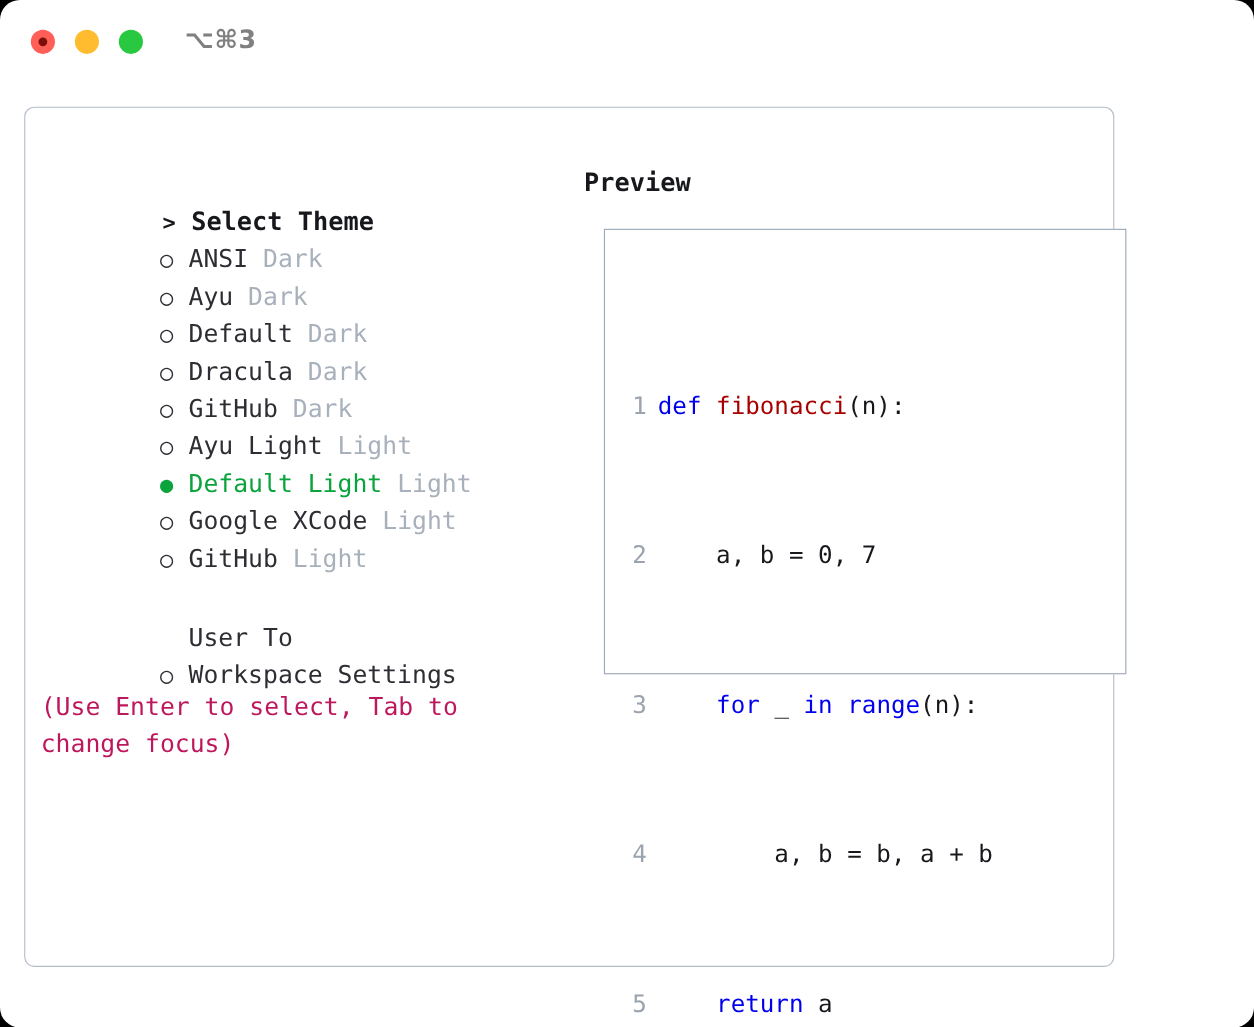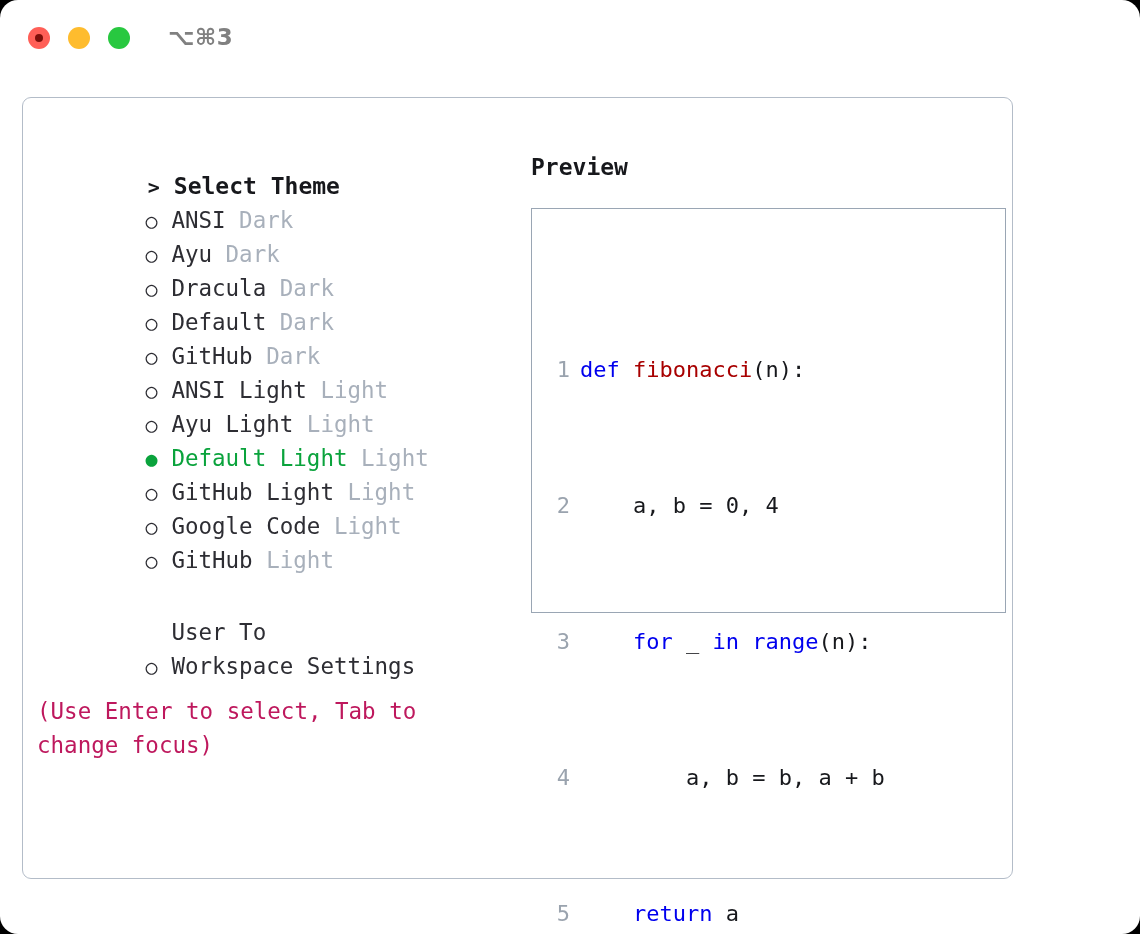--- a/index.html
+++ b/index.html
@@ -78,21 +78,21 @@
   
   .left-col {
     position: absolute;
     left: 14px;
     top: 52px;
     width: 440px;
   }
 
   .row {
     height: 34px;
-    line-height: 24px;
+    line-height: 35px;
     font-size: 22.5px;
     white-space: pre;
     color: #2d2d33;
   }
   .row .marker {
     display: inline-block;
     width: 26px;
     font-size: 20px;
     color: #2d2d33;
   }
@@ -137,20 +137,21 @@
     line-height: 34px;
   }
   .preview-box {
     margin-top: 24px;
     width: 475px;
     height: 405px;
     border: 1.6px solid #9aa6b4;
     box-sizing: border-box;
     background: #ffffff;
     position: relative;
+    margin-left: 18px;
   }
   .code {
     position: absolute;
     left: 12px;
     top: 42px;
     font-size: 22px;
     line-height: 34px;
     white-space: pre;
   }
   .ln {
@@ -184,42 +185,36 @@
         <span class="marker">&gt;</span><span>Select Theme</span>
       </div>
 
       <div class="row">
         <span class="marker">○</span><span>ANSI</span><span class="tag"> <span>Dark</span></span>
       </div>
       <div class="row">
         <span class="marker">○</span><span>Ayu</span><span class="tag"> <span>Dark</span></span>
       </div>
       <div class="row">
+        <span class="marker">○</span><span>Default</span><span class="tag"> <span>Dark</span></span>
+      </div>
+      <div class="row">
         <span class="marker">○</span><span>Dracula</span><span class="tag"> <span>Dark</span></span>
       </div>
       <div class="row">
-        <span class="marker">○</span><span>Default</span><span class="tag"> <span>Dark</span></span>
-      </div>
-      <div class="row">
         <span class="marker">○</span><span>GitHub</span><span class="tag"> <span>Dark</span></span>
-      </div>
-      <div class="row">
-        <span class="marker">○</span><span>ANSI Light</span><span class="tag"> <span>Light</span></span>
       </div>
       <div class="row">
         <span class="marker">○</span><span>Ayu Light</span><span class="tag"> <span>Light</span></span>
       </div>
       <div class="row selected">
         <span class="marker">●</span><span>Default Light</span><span class="tag"> <span>Light</span></span>
       </div>
       <div class="row">
-        <span class="marker">○</span><span>GitHub Light</span><span class="tag"> <span>Light</span></span>
-      </div>
-      <div class="row">
-        <span class="marker">○</span><span>Google Code</span><span class="tag"> <span>Light</span></span>
+        <span class="marker">○</span><span>Google XCode</span><span class="tag"> <span>Light</span></span>
       </div>
       <div class="row">
         <span class="marker">○</span><span>GitHub</span><span class="tag"> <span>Light</span></span>
       </div>
 
       <div class="section-gap"></div>
 
       <div class="row plain-header">
         <span class="marker">○</span><span>User To</span>
       </div>
@@ -231,21 +226,21 @@
     </div>
 
     <div class="right-col">
       <div class="preview-title">Preview</div>
 
       <div class="preview-box">
         <div class="code">
 
           <div><span class="ln">1</span><span class="tok-kw">def </span><span class="tok-fn">fibonacci</span><span class="tok-txt">(n):</span></div>
 
-          <div><span class="ln">2</span><span class="tok-txt">    a, b = 0, 4</span></div>
+          <div><span class="ln">2</span><span class="tok-txt">    a, b = 0, 7</span></div>
 
           <div><span class="ln">3</span><span class="tok-txt">    </span><span class="tok-kw">for</span><span class="tok-txt"> _ </span><span class="tok-kw">in range</span><span class="tok-txt">(n):</span></div>
 
           <div><span class="ln">4</span><span class="tok-txt">        a, b = b, a + b</span></div>
 
           <div><span class="ln">5</span><span class="tok-txt">    </span><span class="tok-kw">return</span><span class="tok-txt"> a</span></div>
 
           
 
           

